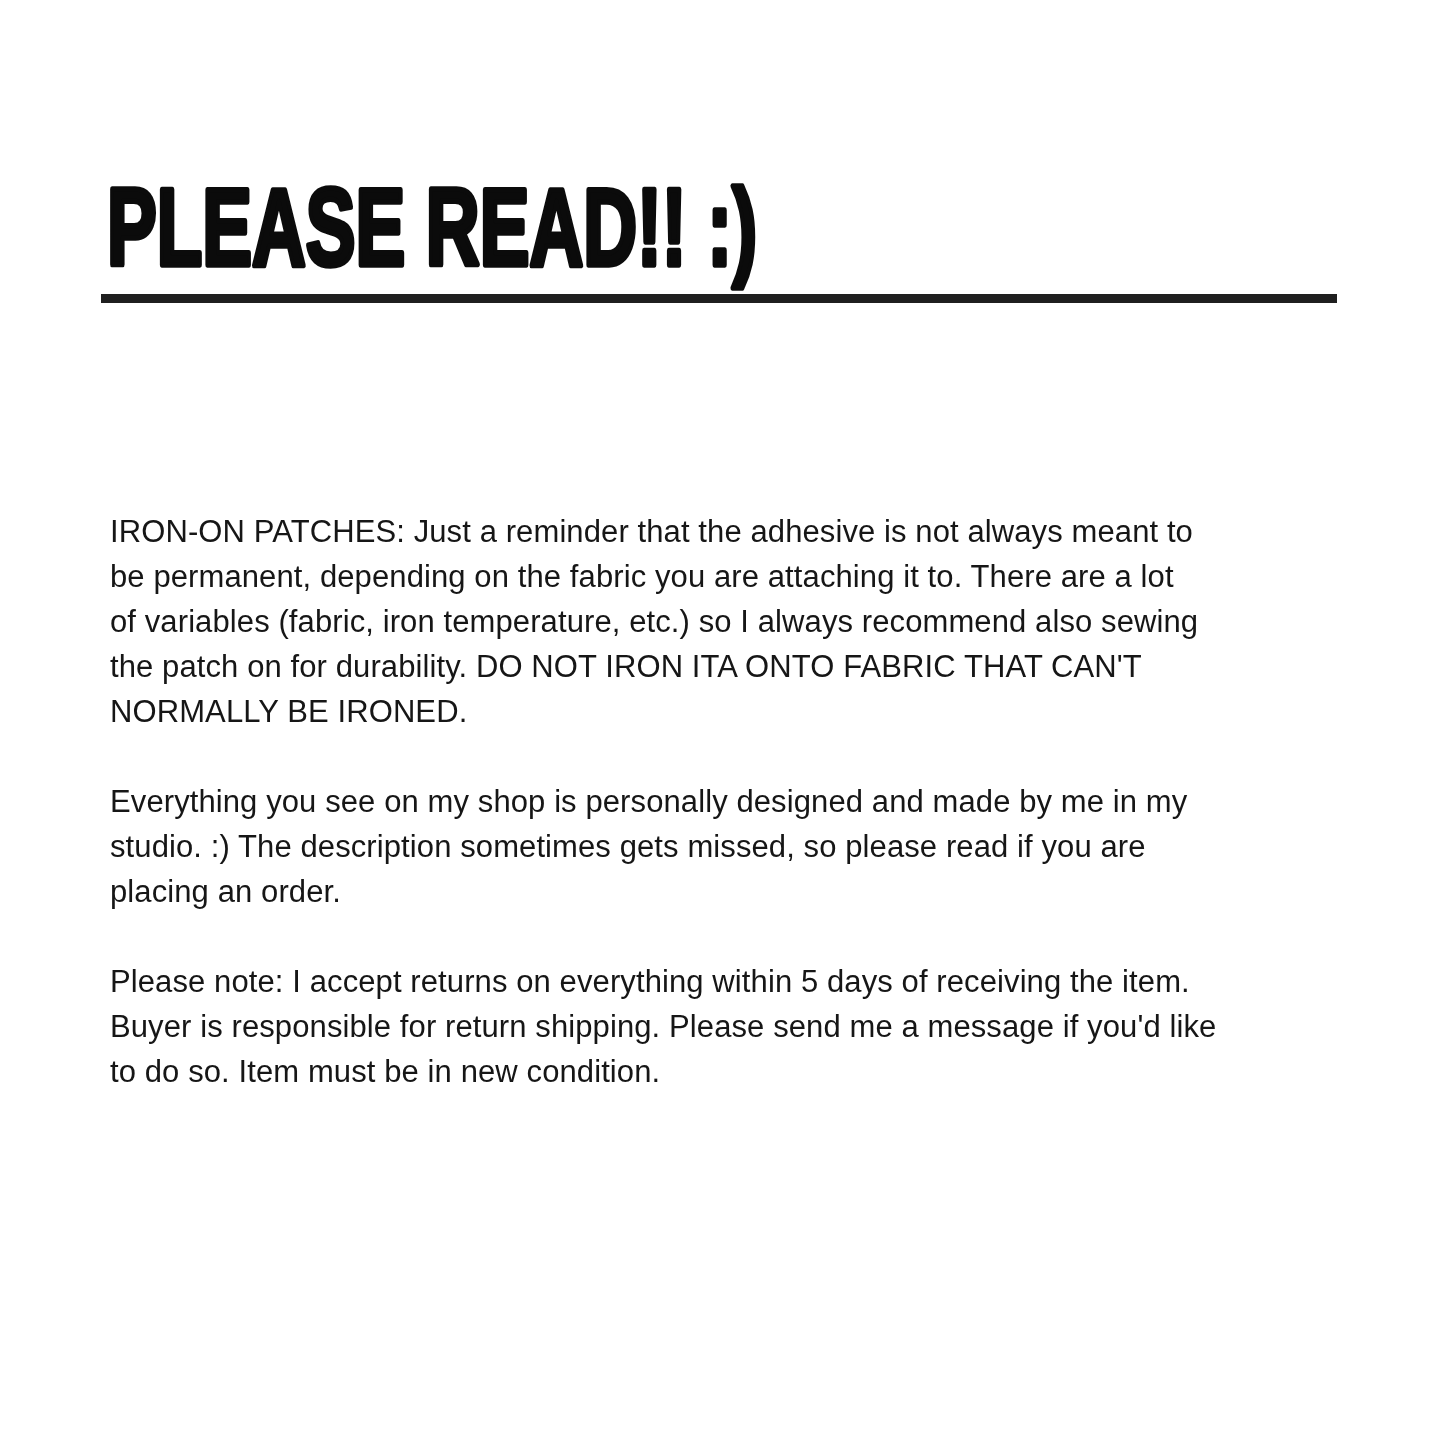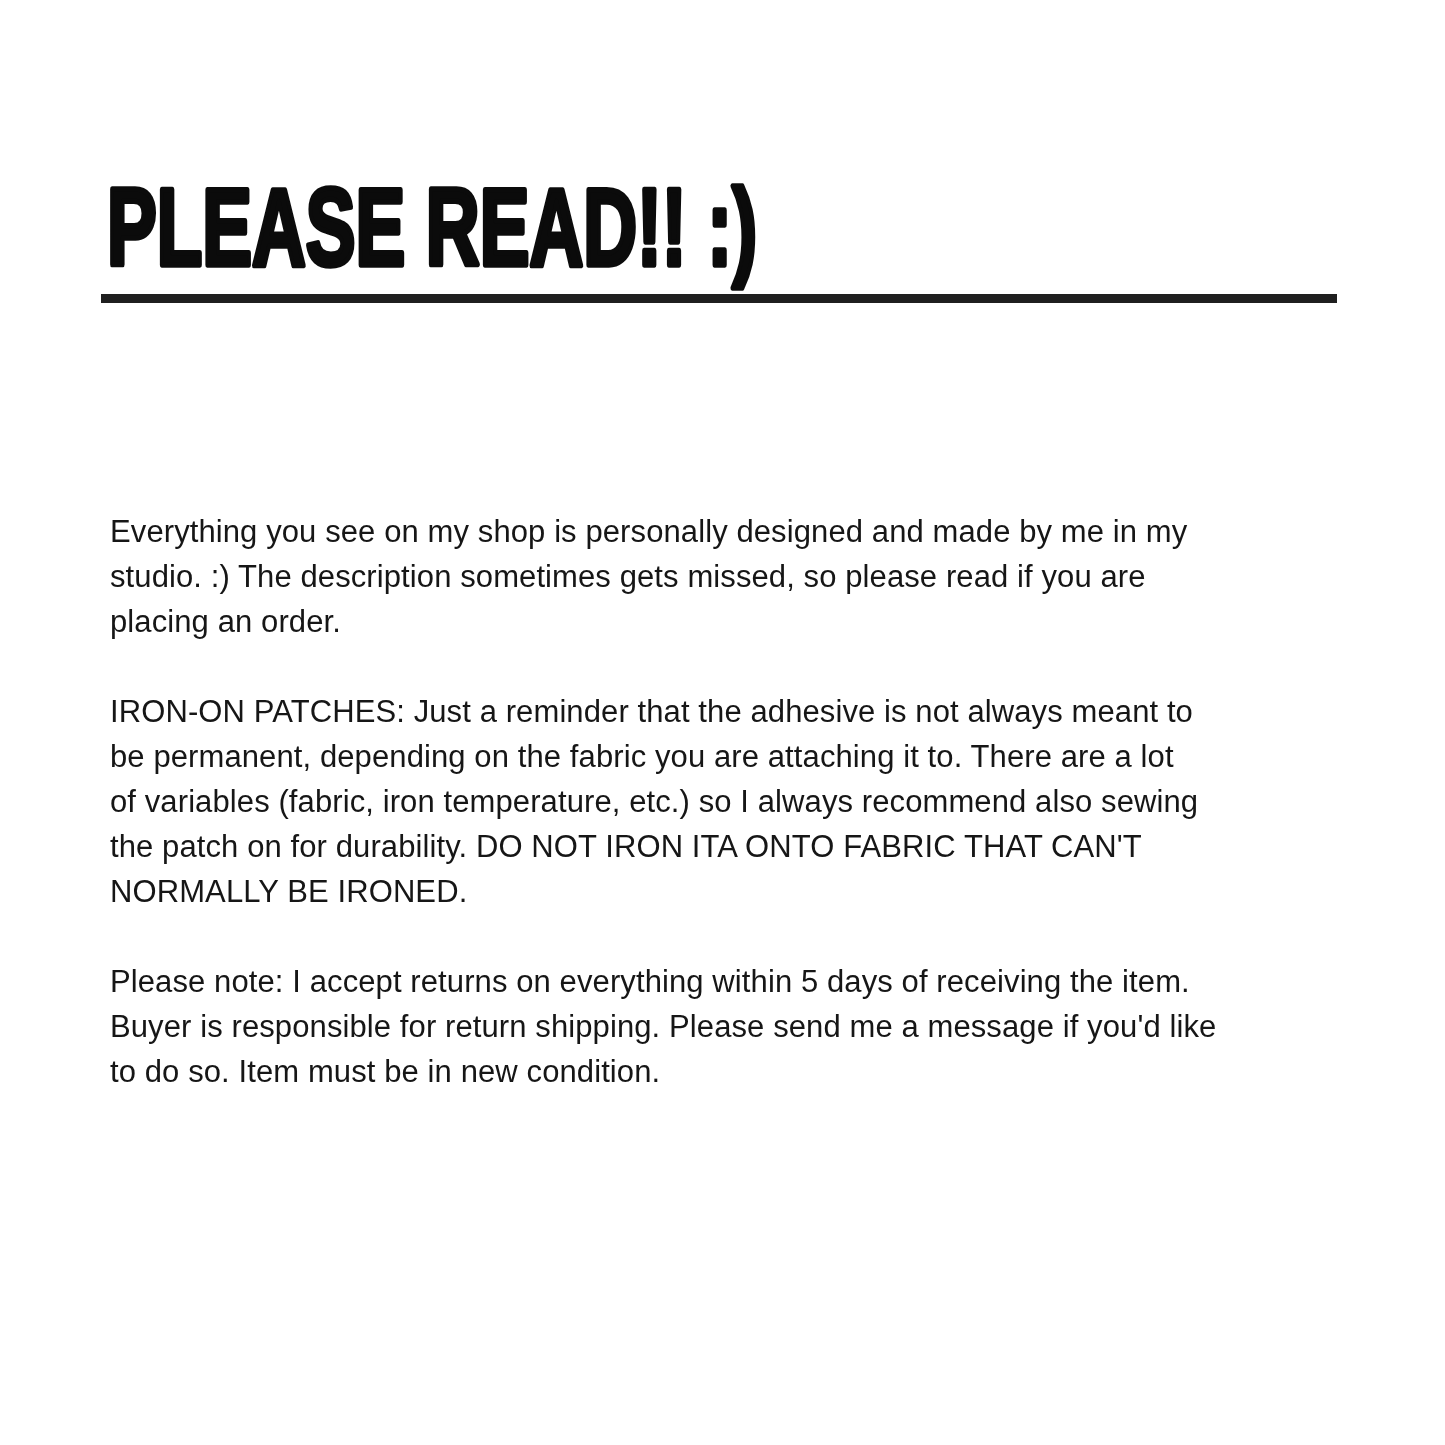--- a/index.html
+++ b/index.html
@@ -66,26 +66,26 @@
 <div class="page">
 
   <header class="masthead">
     <svg class="title-svg" width="720" height="125" aria-hidden="false">
       <text x="3" y="89" textLength="650" lengthAdjust="spacingAndGlyphs">PLEASE READ!! :)</text>
     </svg>
     <div class="rule"></div>
   </header>
 
   <main class="body-copy">
-    <p>Everything you see on my shop is personally designed and made by me in my
-studio. :) The description sometimes gets missed, so please read if you are
-placing an order.</p>
     <p>IRON-ON PATCHES: Just a reminder that the adhesive is not always meant to
 be permanent, depending on the fabric you are attaching it to. There are a lot
 of variables (fabric, iron temperature, etc.) so I always recommend also sewing
 the patch on for durability. DO NOT IRON ITA ONTO FABRIC THAT CAN'T
 NORMALLY BE IRONED.</p>
+    <p>Everything you see on my shop is personally designed and made by me in my
+studio. :) The description sometimes gets missed, so please read if you are
+placing an order.</p>
     <p>Please note: I accept returns on everything within 5 days of receiving the item.
 Buyer is responsible for return shipping. Please send me a message if you'd like
 to do so. Item must be in new condition.</p>
   </main>
 
 </div>
 
 </body></html>

